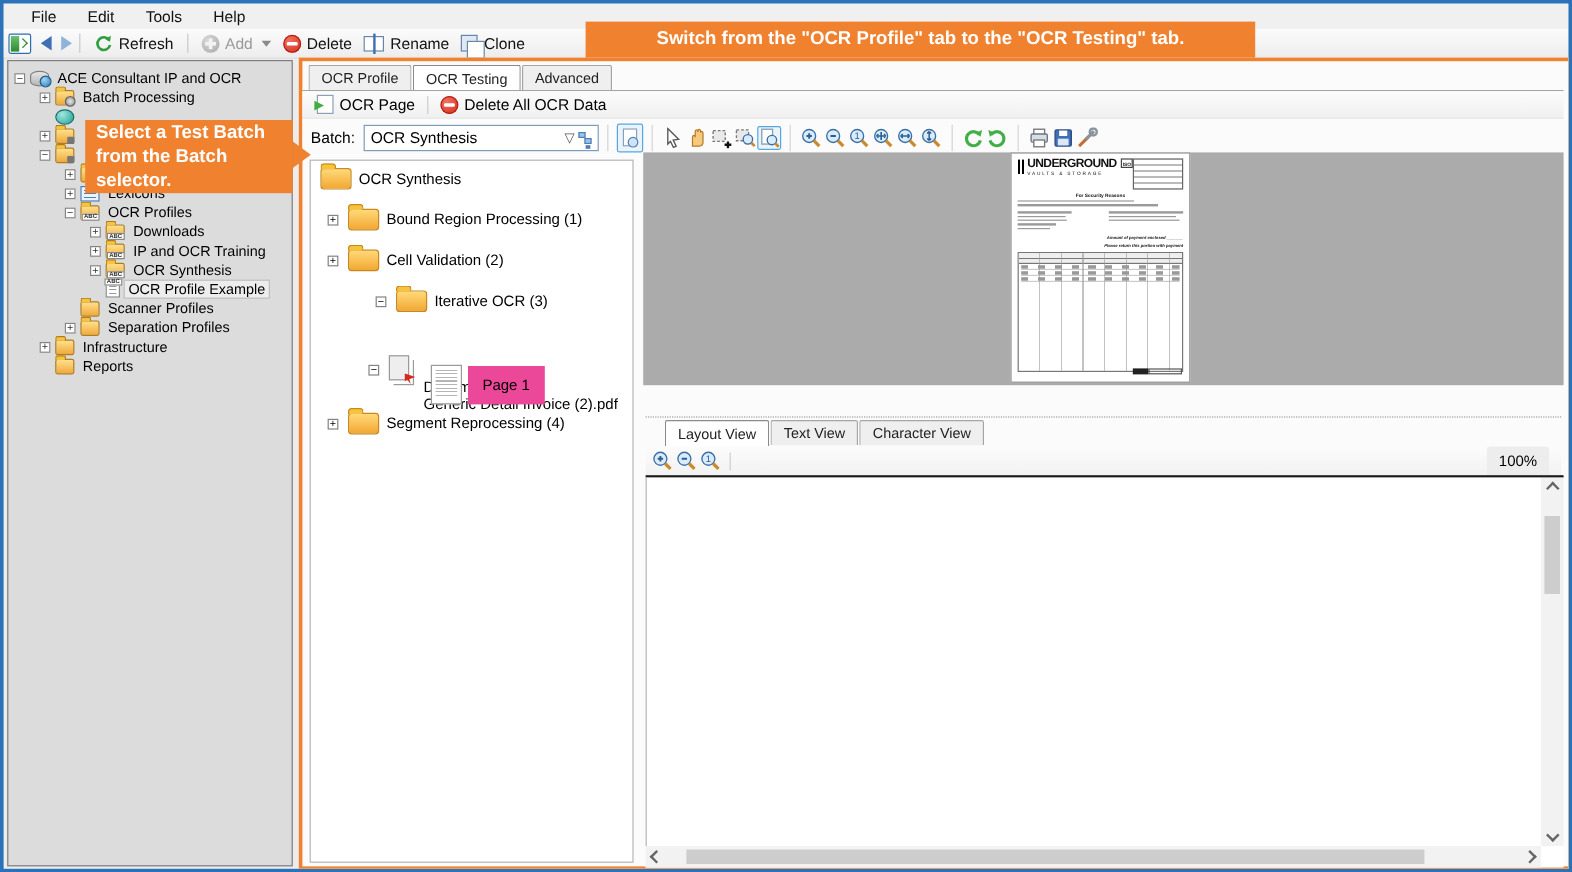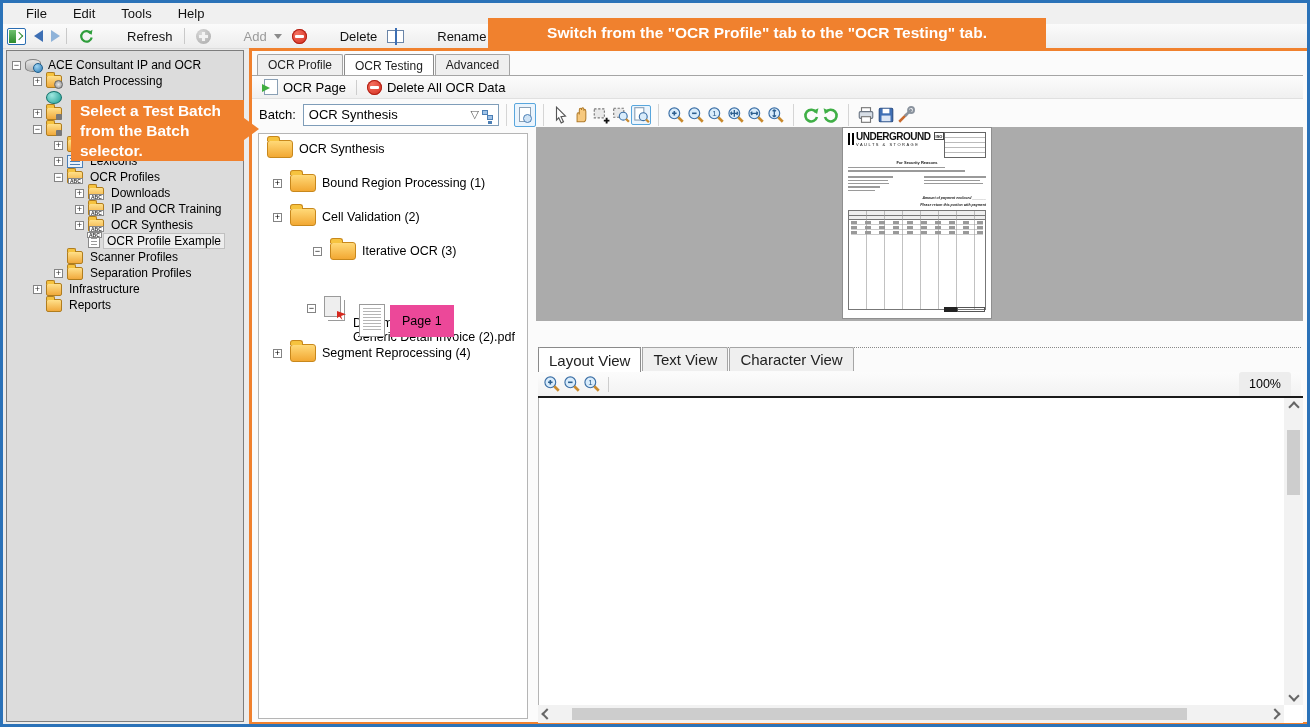--- a/index.html
+++ b/index.html
@@ -8,21 +8,21 @@
 
   
   .menubar { position:absolute; left:0; top:0; right:0; height:21px; background:#f0f0f0; display:flex; align-items:center; padding-left:10px; }
   .menu-item { padding:0 13px; font-size:13px; color:#111; cursor:default; }
 
   
   .toolbar { position:absolute; left:0; top:21px; right:0; height:25px; background:linear-gradient(#fbfbfb,#ededed); border-bottom:1px solid #dcdcdc; display:flex; align-items:center; padding-left:4px; font-size:13px; color:#111; }
   .tb-gap { width:8px; }
   .tb-sep { width:1px; height:16px; background:#c9c9c9; margin:0 6px; }
   .tb-btn { display:flex; align-items:center; gap:5px; padding:2px 5px; }
-  .tb-label { white-space:nowrap;margin-left:28px; }
+  .tb-label { white-space:nowrap; }
   .tb-label.dis { color:#9a9a9a; }
   .panel-toggle { width:19px; height:17px; border:1px solid #2a6db2; background:#fff; border-radius:2px; position:relative; }
   .panel-toggle::before { content:""; position:absolute; left:1px; top:1px; bottom:1px; width:7px; background:linear-gradient(#6fc06f,#2e8b2e); }
   .panel-toggle::after { content:""; position:absolute; right:3px; top:4px; width:5px; height:5px; border-right:1.5px solid #2e8b2e; border-top:1.5px solid #2e8b2e; transform:rotate(45deg); }
   .tri { width:0; height:0; display:inline-block; }
   .tri-l { border-top:6px solid transparent; border-bottom:6px solid transparent; border-right:9px solid #3d6fb4; }
   .tri-r { border-top:6px solid transparent; border-bottom:6px solid transparent; border-left:9px solid #8fb3d9; }
   .circ { width:15px; height:15px; border-radius:50%; position:relative; display:inline-block; }
   .circ-red { background:radial-gradient(circle at 35% 30%, #f4705f, #d2291b); box-shadow:inset 0 0 0 1px #b02115; }
   .circ-red::after { content:""; position:absolute; left:3px; right:3px; top:6px; height:3px; background:#fff; border-radius:1px; }
@@ -130,21 +130,21 @@
   .inv-total { position:absolute; right:6px; bottom:6px; display:flex; }
   .inv-total .b1 { width:13px; height:5px; background:#222; }
   .inv-total .b2 { width:28px; height:5px; border:1px solid #555; }
 
   
   .statusrow { position:absolute; left:288px; top:272px; height:22px; display:flex; gap:4px; align-items:center; font-size:12.5px; }
   .chip { border:1px solid #ababab; background:#fdfdfd; padding:2px 7px; white-space:nowrap; }
   .dotline { position:absolute; left:286px; right:6px; top:296px; border-top:1px dotted #8a8a8a; }
 
   
-  .viewtabs { position:absolute; left:286px; top:299px; height:21px; display:flex; align-items:flex-end; font-size:15px;justify-content:flex-end; }
+  .viewtabs { position:absolute; left:302px; top:299px; height:21px; display:flex; align-items:flex-end; font-size:12px;justify-content:flex-end; }
   .zoombar { position:absolute; left:286px; right:6px; top:321px; height:24px; background:linear-gradient(#fcfcfc,#f2f2f2); display:flex; align-items:center; padding-left:4px; }
   .zb-sep { width:1px; height:15px; background:#cdcdcd; margin:0 6px; }
   .zoom-pct { position:absolute; right:10px; top:0; height:24px; line-height:24px; padding:0 10px; font-size:12.5px; background:#ededed; border-radius:3px 3px 0 0; }
 
   
   .canvas { position:absolute; left:286px; top:345px; width:765px; height:327px; border-top:2px solid #1a1a1a; background:#fff; }
   .canvas-inner { position:absolute; left:0; top:0; right:19px; bottom:18px; background:#fff; border-left:1px solid #b5b5b5; }
   .vscroll { position:absolute; right:0; top:0; bottom:18px; width:19px; background:#f2f2f2; }
   .vthumb { position:absolute; left:3px; right:3px; top:32px; height:65px; background:#cdcdcd; }
   .hscroll { position:absolute; left:0; right:19px; bottom:0; height:18px; background:#f2f2f2; }

